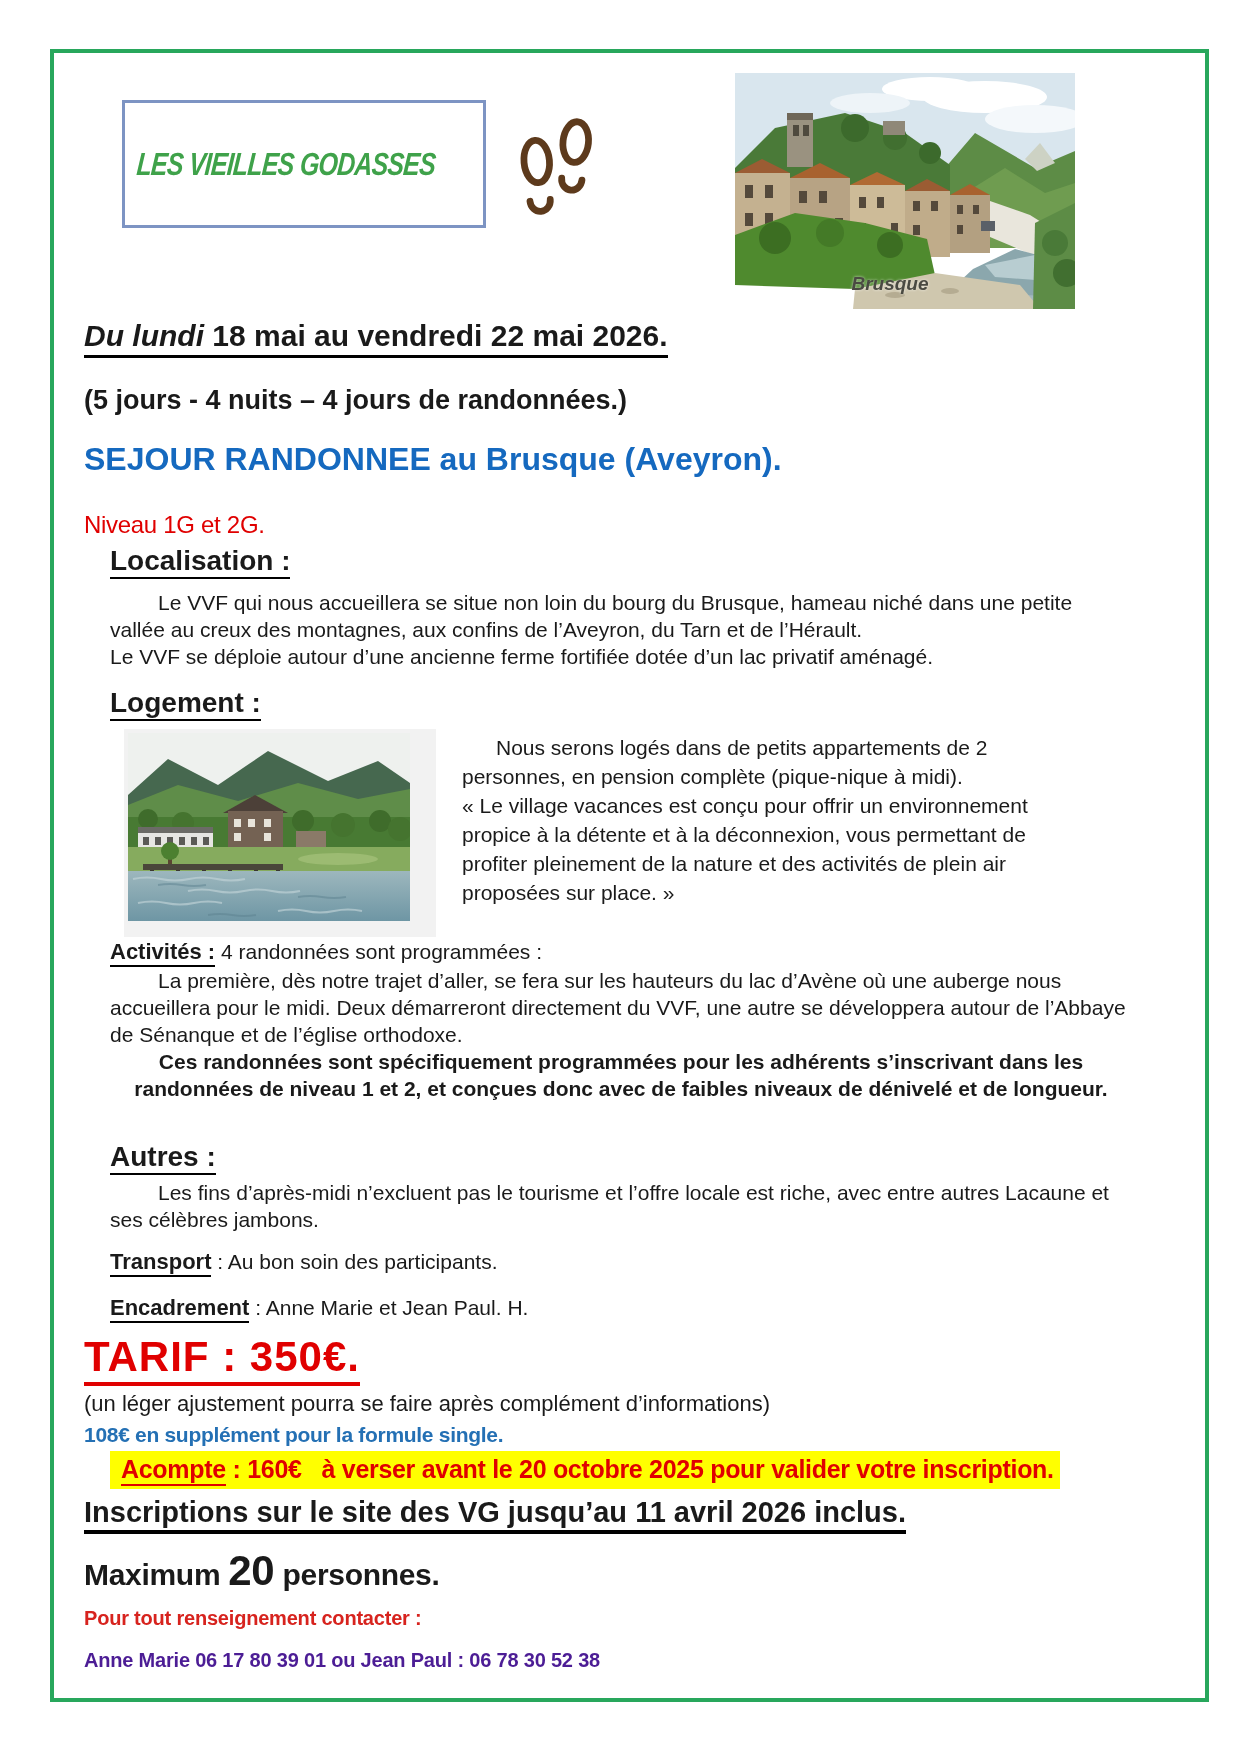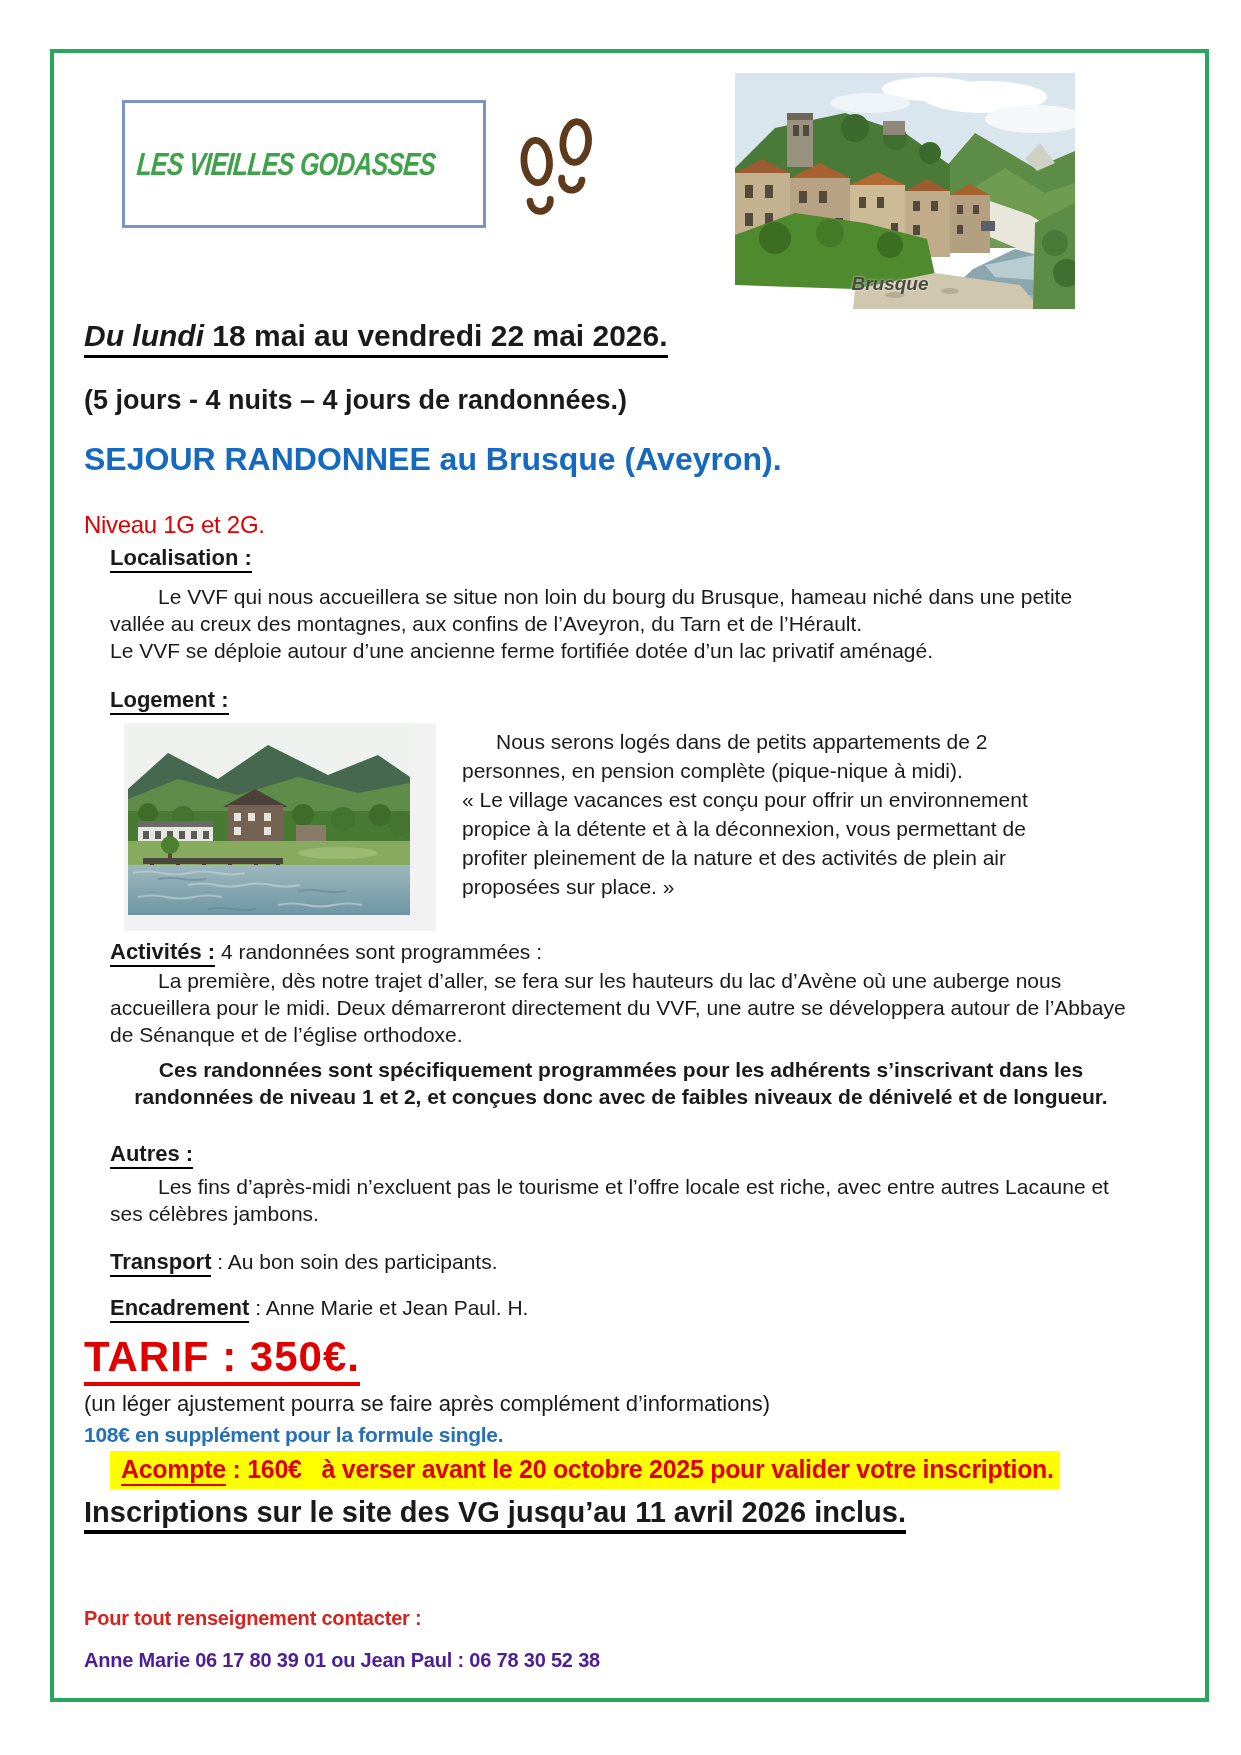--- a/index.html
+++ b/index.html
@@ -20,25 +20,25 @@
 
   
   .cline{position:absolute;left:30px;width:1040px;}
   .date-line{top:266px;font-size:30px;font-weight:bold;}
   .date-line .u{border-bottom:3px solid #000;padding-bottom:3px;}
   .jours{top:332px;font-size:27px;font-weight:bold;}
   .sejour{top:388px;font-size:32px;font-weight:bold;color:#1569bf;}
   .niveau{top:450px;font-size:24px;font-weight:normal;color:#e00000;letter-spacing:-0.3px;margin-top:8px;}
 
   .tblock{position:absolute;left:56px;width:1022px;}
-  .shead{font-size:22px;font-weight:bold;}
+  .shead{font-size:28px;font-weight:bold;}
   .shead .u{border-bottom:2px solid #000;padding-bottom:1px;}
   p{margin:0;font-size:21px;line-height:27px;}
   .indent{text-indent:48px;}
-  .boldcenter{font-weight:bold;text-align:center;margin-top:8px;}
+  .boldcenter{font-weight:bold;text-align:center;}
 
   .lg-row{display:flex;margin-top:10px;}
   .lg-text{width:632px;margin-left:26px;padding-top:4px;}
   .lg-text p{line-height:29px;}
   .lg-text .p2{}
   .ind30{text-indent:34px;}
 
   .inlinehead{font-size:21px;line-height:30px;}
   .inlinehead .u{font-size:22px;font-weight:bold;border-bottom:2px solid #000;padding-bottom:1px;}
 
@@ -250,17 +250,18 @@
   <div class="cline tarif"><span class="u">TARIF : 350€.</span></div>
   <div class="cline adjust">(un léger ajustement pourra se faire après complément d’informations)</div>
   <div class="cline single">108€ en supplément pour la formule single.</div>
 
   <div class="acompte-row">
     <span class="acompte"><span class="u">Acompte</span><span> : 160€&nbsp;&nbsp; à verser avant le 20 octobre 2025 pour valider votre inscription.</span></span>
   </div>
 
   <div class="cline inscriptions"><span class="u">Inscriptions sur le site des VG jusqu’au 11 avril 2026 inclus.</span></div>
 
+  <div class="cline maximum"><span>Maximum </span><span class="num">20</span><span> personnes.</span></div>
 
   <div class="cline contact-title">Pour tout renseignement contacter :</div>
   <div class="cline contact-info">Anne Marie 06 17 80 39 01 ou Jean Paul : 06 78 30 52 38</div>
 
 </div>
 
 </body></html>

